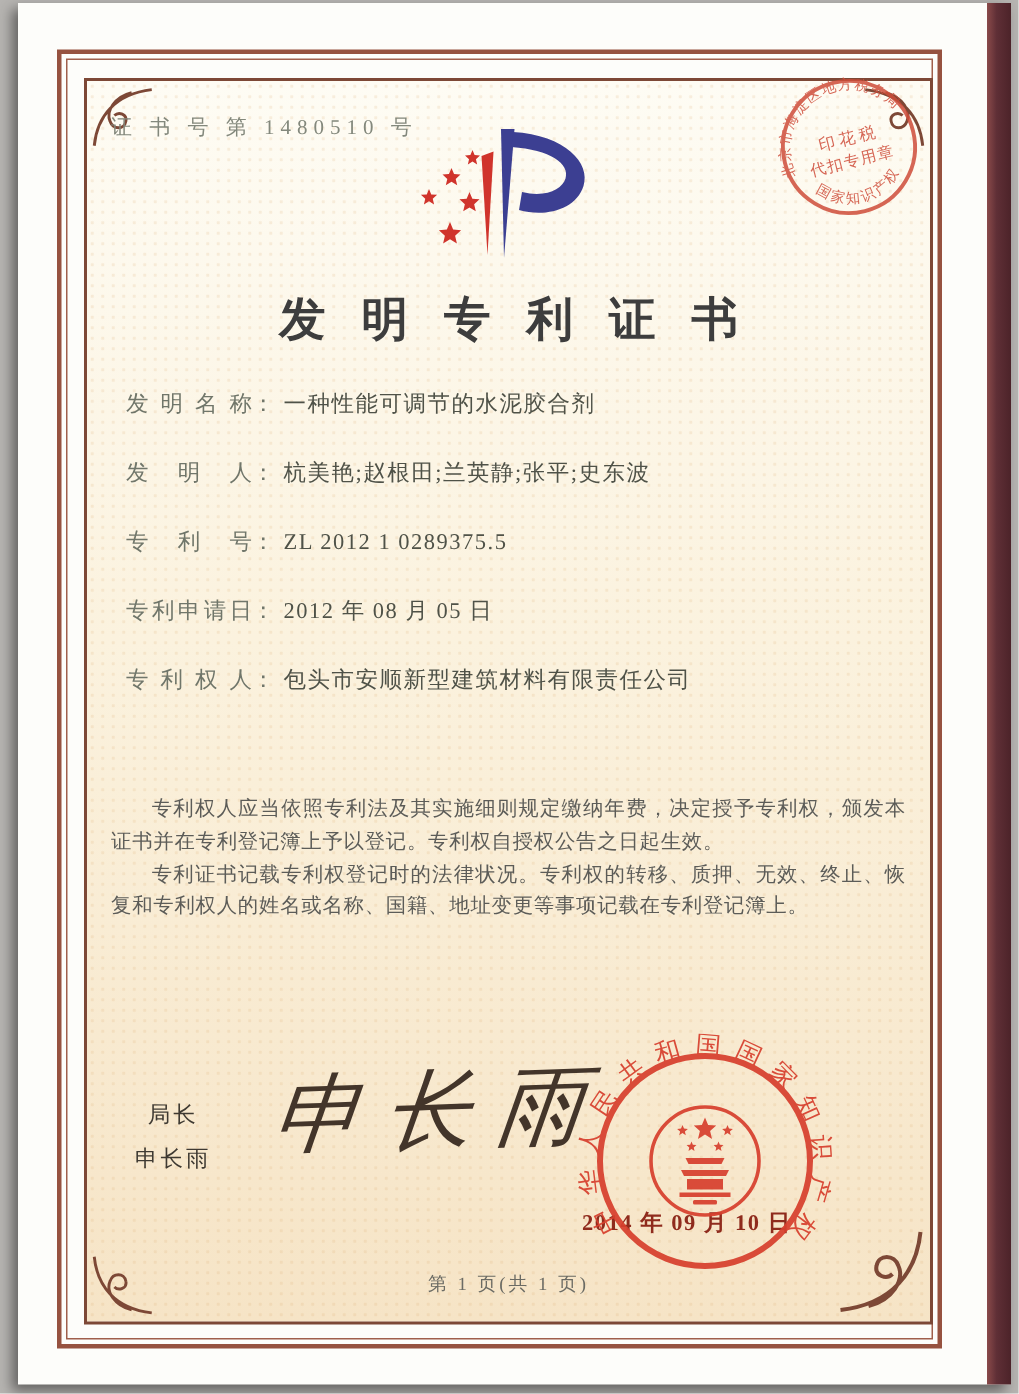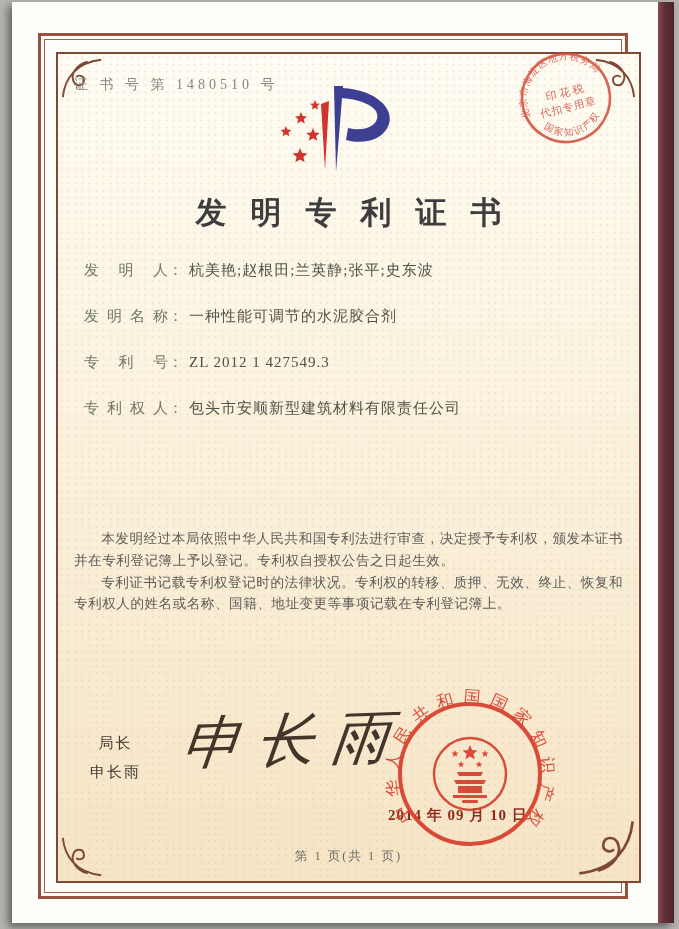--- a/index.html
+++ b/index.html
@@ -23,21 +23,20 @@
   }
   .outer-frame::after{
     content:"";position:absolute;inset:3px;border:1px solid #a05f4b;
   }
   .content{
     position:absolute;left:44px;top:50px;width:562px;height:827px;
     border:2px solid #7d4836;
     background:
       radial-gradient(circle,rgba(216,162,98,.16) 1px,transparent 1.3px) 0 0/7px 7px,
       linear-gradient(180deg,#fefcf4 0%,#fbf2de 45%,#f6e4c6 100%);
-    padding-left: 19px;
   }
   .corner{position:absolute;stroke:#7d4836;fill:none;stroke-width:2;}
   .corner.tl{left:1px;top:1px;}
   .corner.tr{right:1px;top:1px;transform:scaleX(-1);}
   .corner.bl{left:1px;bottom:1px;transform:scaleY(-1);}
   .corner.br{right:1px;bottom:1px;transform:scale(-1,-1);}
   .cert-no{
     position:absolute;left:16px;top:22px;
     font-size:14px;letter-spacing:4px;color:#83887c;
   }
@@ -135,35 +134,38 @@
         </text>
         <text x="0" y="-2" text-anchor="middle" font-size="11">印 花 税</text>
         <text x="0" y="13" text-anchor="middle" font-size="10.5" letter-spacing="1">代扣专用章</text>
       </g>
     </svg>
 
     <div class="title">发明专利证书</div>
 
     <div class="fields">
       <div class="frow">
+        <span class="flabel">发明名称</span><span class="fcolon">：</span><span class="fvalue">一种性能可调节的水泥胶合剂</span>
+      </div>
+      <div class="frow">
         <span class="flabel">发明人</span><span class="fcolon">：</span><span class="fvalue">杭美艳;赵根田;兰英静;张平;史东波</span>
       </div>
       <div class="frow">
-        <span class="flabel">发明名称</span><span class="fcolon">：</span><span class="fvalue">一种性能可调节的水泥胶合剂</span>
-      </div>
-      <div class="frow">
-        <span class="flabel">专利号</span><span class="fcolon">：</span><span class="fvalue">ZL 2012 1 427549.3</span>
+        <span class="flabel">专利号</span><span class="fcolon">：</span><span class="fvalue">ZL 2012 1 0289375.5</span>
+      </div>
+      <div class="frow">
+        <span class="flabel">专利申请日</span><span class="fcolon">：</span><span class="fvalue">2012 年 08 月 05 日</span>
       </div>
       <div class="frow">
         <span class="flabel">专利权人</span><span class="fcolon">：</span><span class="fvalue">包头市安顺新型建筑材料有限责任公司</span>
       </div>
     </div>
 
     <div class="paras">
-      <p>本发明经过本局依照中华人民共和国专利法进行审查，决定授予专利权，颁发本证书并在专利登记簿上予以登记。专利权自授权公告之日起生效。</p>
+      <p>专利权人应当依照专利法及其实施细则规定缴纳年费，决定授予专利权，颁发本证书并在专利登记簿上予以登记。专利权自授权公告之日起生效。</p>
       <p>专利证书记载专利权登记时的法律状况。专利权的转移、质押、无效、终止、恢复和专利权人的姓名或名称、国籍、地址变更等事项记载在专利登记簿上。</p>
     </div>
 
     <div class="officer">
       <div>局长</div>
       <div>申长雨</div>
     </div>
 
     <div class="sig-script">申长雨</div>
 

